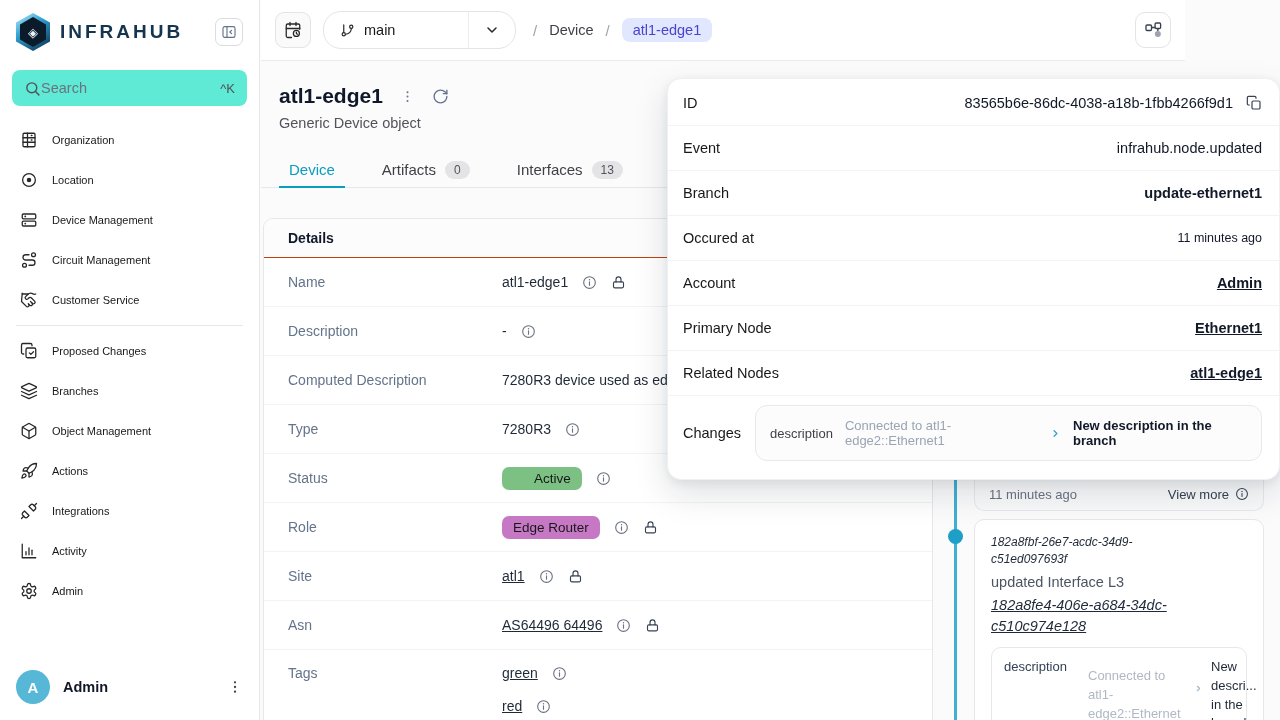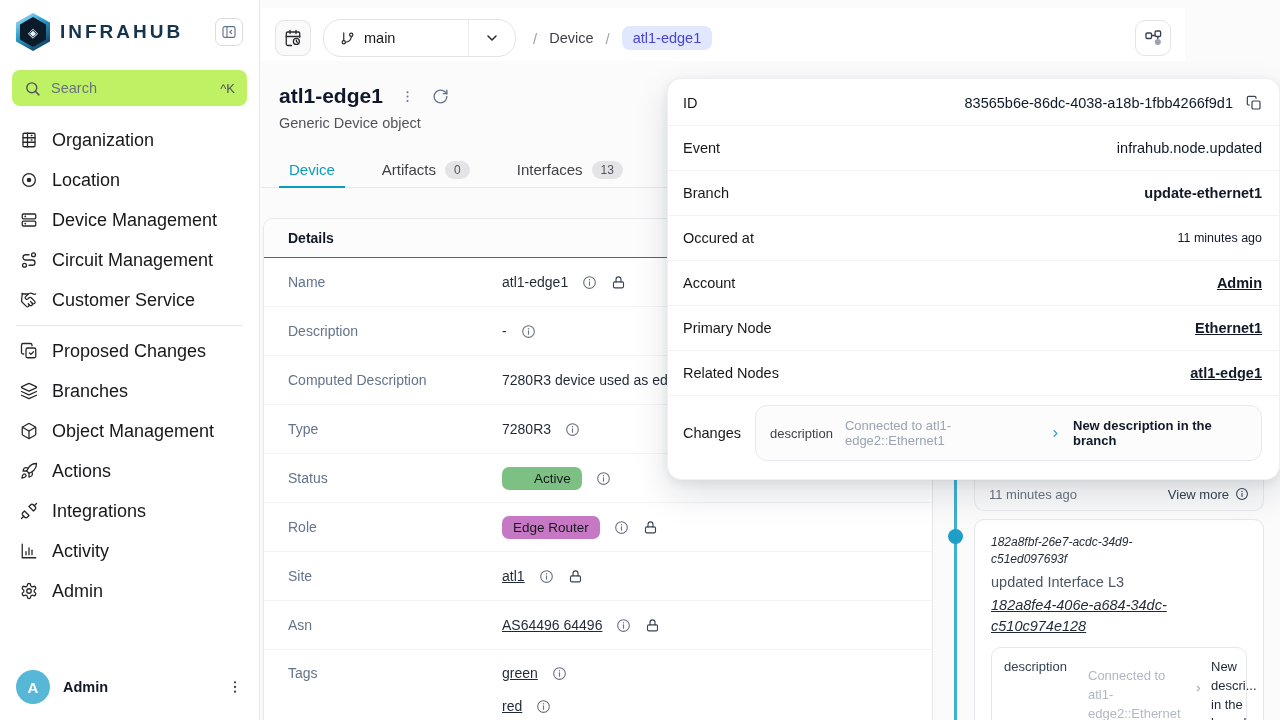--- a/index.html
+++ b/index.html
@@ -16,35 +16,35 @@
     border-right:1px solid #e5e7eb;display:flex;flex-direction:column;box-sizing:border-box;}
   .logo-row{display:flex;align-items:center;gap:10px;padding:13px 16px 9px 16px;}
   .hex-outer{width:34px;height:38px;background:linear-gradient(145deg,#bdeefb 0%,#2e9fd0 40%,#0a2b4a 100%);
     clip-path:polygon(50% 0,100% 25%,100% 75%,50% 100%,0 75%,0 25%);position:relative;}
   .hex-inner{position:absolute;inset:4px;background:#0c1b2a;
     clip-path:polygon(50% 0,100% 25%,100% 75%,50% 100%,0 75%,0 25%);
     display:flex;align-items:center;justify-content:center;color:#eaf6fb;font-size:13px;}
   .logo-text{font-size:19px;font-weight:800;letter-spacing:3px;color:#15354f;}
   .collapse-btn{margin-left:auto;width:26px;height:26px;border:1px solid #d9dce1;border-radius:7px;
     display:flex;align-items:center;justify-content:center;color:#64748b;background:#fff;cursor:pointer;}
-  .search{margin:10px 12px 6px;height:36px;background:#bef264;border-radius:8px;display:flex;
-    align-items:center;gap:10px;padding:0 12px;color:#6b7280;font-size:14.5px;cursor:text;}
+  .search{margin:10px 12px 6px;height:36px;background:#5eead4;border-radius:8px;display:flex;
+    align-items:center;padding:0 12px;color:#6b7280;font-size:14.5px;cursor:text;}
   .search .shortcut{margin-left:auto;font-size:13px;color:#52525b;}
   .nav{padding-top:8px;}
-  .nav-item{display:flex;align-items:center;gap:14px;height:40px;padding:0 20px;font-size:18px;
+  .nav-item{display:flex;align-items:center;gap:14px;height:40px;padding:0 20px;font-size:11px;
     color:#18181b;cursor:pointer;}
   .nav-divider{height:1px;background:#e5e7eb;margin:5px 16px;}
   .user-row{margin-top:auto;display:flex;align-items:center;gap:13px;padding:12px 16px 16px;}
   .avatar{width:34px;height:34px;border-radius:50%;color:#fff;display:flex;align-items:center;
     justify-content:center;font-size:15px;font-weight:600;}
   .user-name{font-weight:700;font-size:14.5px;}
   .user-kebab{margin-left:auto;color:#374151;cursor:pointer;}
 
   
-  .topbar{position:absolute;left:261px;top:8px;width:924px;height:61px;background:#fff;
+  .topbar{position:absolute;left:261px;top:0;width:924px;height:61px;background:#fff;
     border-bottom:1px solid #e8eaed;display:flex;align-items:center;gap:12px;padding:7px 14px;box-sizing:border-box;}
   .icon-btn{width:34px;height:34px;border:1px solid #e4e4e7;border-radius:9px;background:#fafafa;
     display:flex;align-items:center;justify-content:center;color:#3f3f46;cursor:pointer;}
   .branch-pill{height:36px;border:1px solid #e4e4e7;border-radius:18px;display:flex;align-items:stretch;
     background:#fff;overflow:hidden;cursor:pointer;}
   .branch-main{display:flex;align-items:center;gap:9px;padding:0 16px;width:112px;font-size:14.5px;
     font-weight:500;color:#18181b;border-right:1px solid #ededf0;}
   .branch-chevron{display:flex;align-items:center;padding:0 15px;color:#27272a;}
   .breadcrumb{display:flex;align-items:center;gap:12px;margin-left:5px;font-size:14.5px;}
   .crumb-sep{color:#9ca3af;font-size:15px;}

